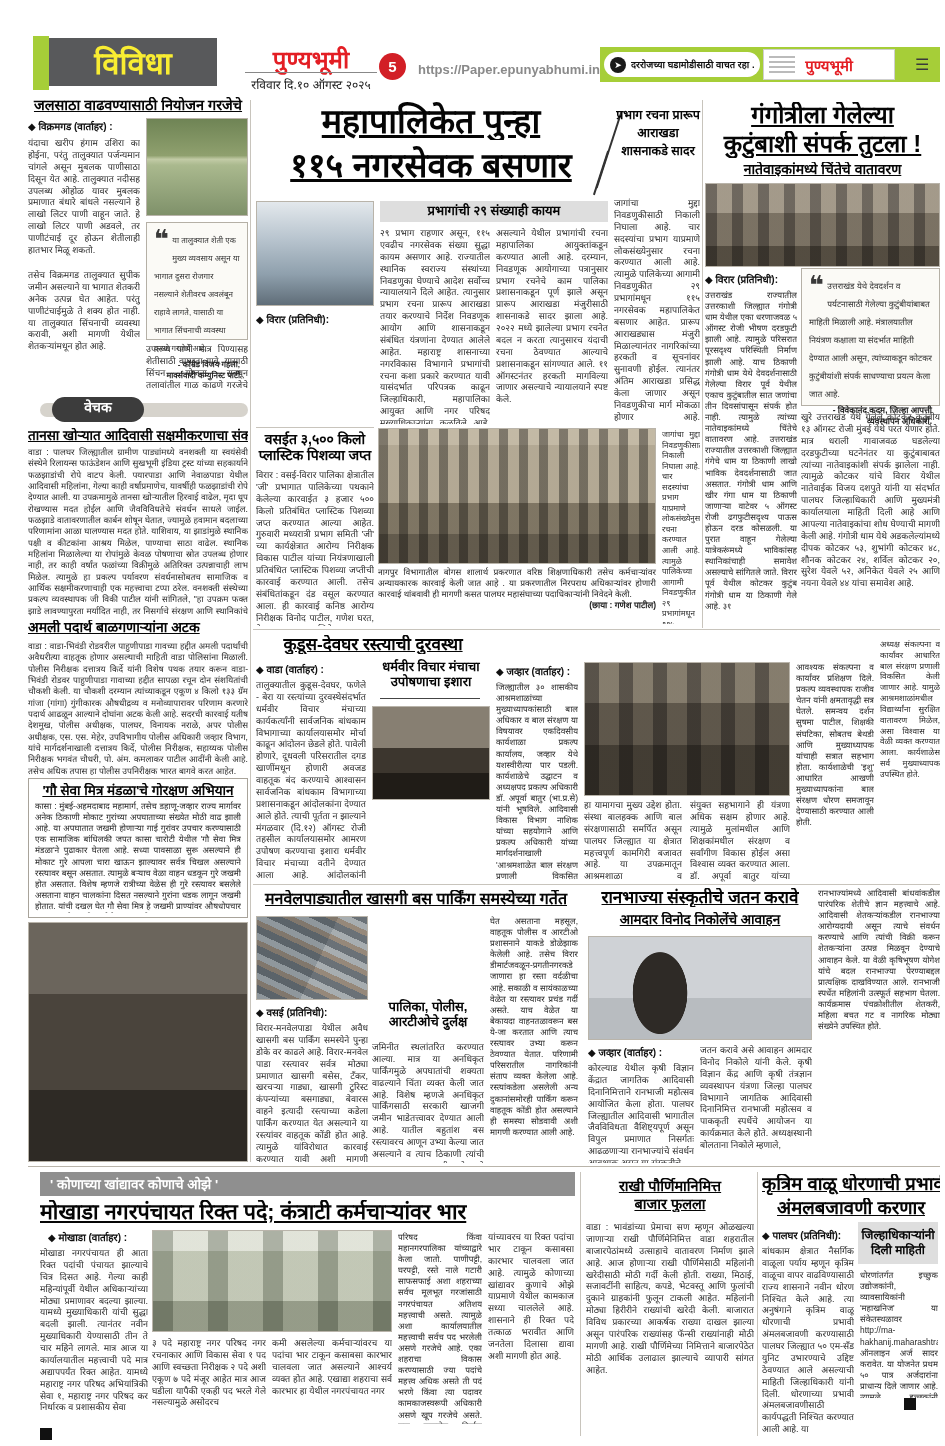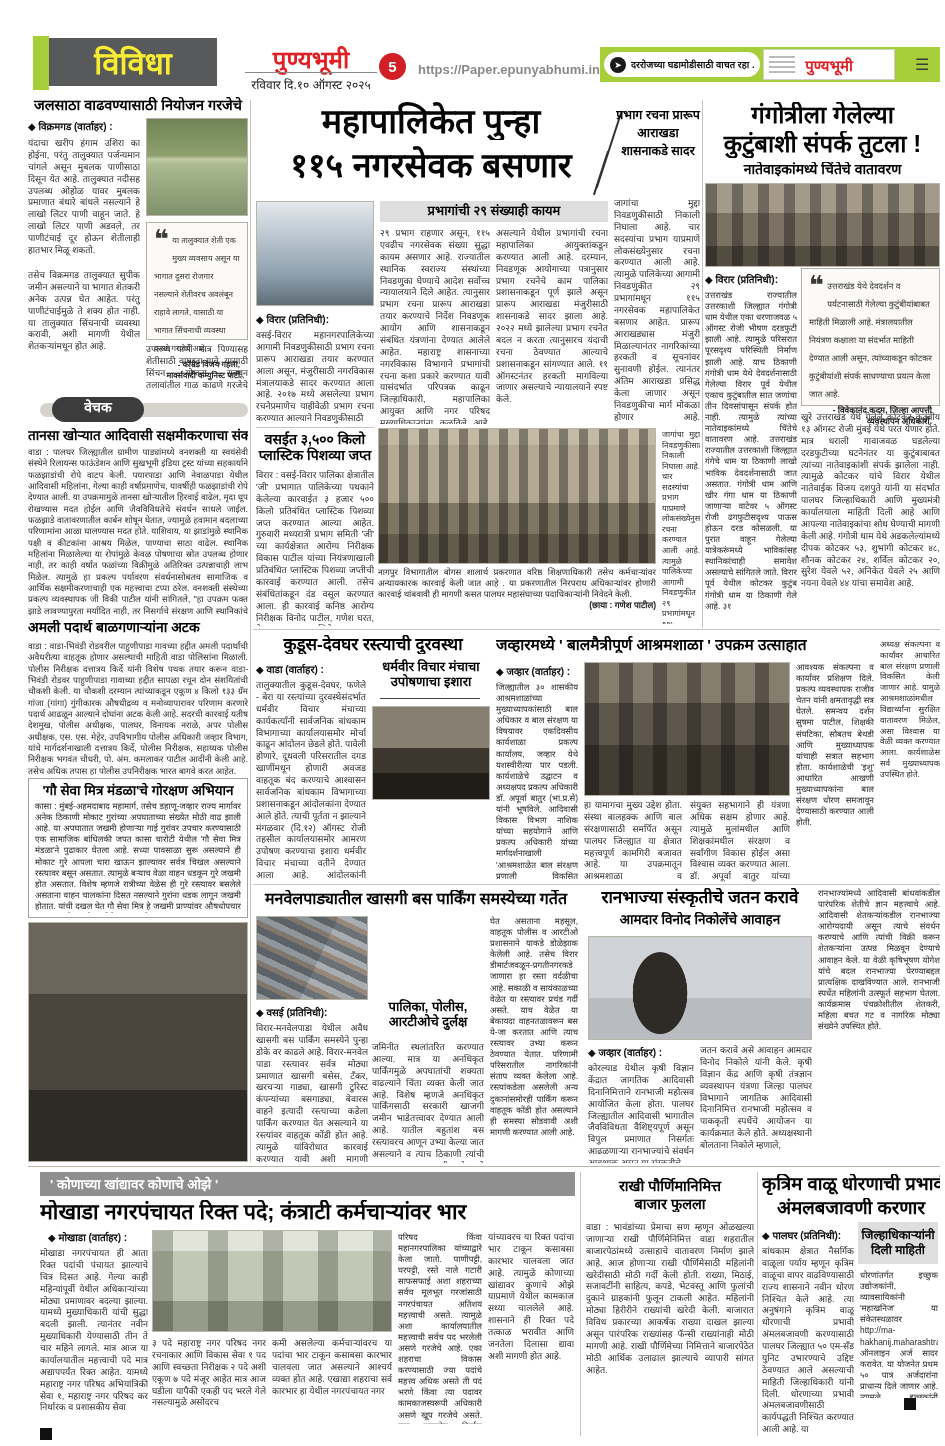--- a/index.html
+++ b/index.html
@@ -1,19 +1,19 @@
 <!DOCTYPE html>
 <html><head>
 <meta charset="utf-8">
 <style>
   html,body{margin:0;padding:0;background:#e8e8e4;}
   .page{position:relative;width:945px;height:1446px;background:#ffffff;margin:0 auto;
         font-family:"Liberation Sans","DejaVu Sans",sans-serif;color:#1d1d1d;overflow:hidden;}
   .abs{position:absolute;}
-  .nowrap{white-space:nowrap;overflow:hidden;}
+  .nowrap{white-space:nowrap;overflow:hidden;text-decoration:underline;}
   .hl{font-weight:bold;color:#050505;line-height:1.12;}
   .center{text-align:center;}
   .body{font-size:9px;line-height:1.32;text-align:justify;color:#2a2a2a;overflow:hidden;}
   .byline{font-size:10px;font-weight:bold;color:#111;}
   .photo{border:1px solid #b9b4aa;box-sizing:border-box;}
   .ph-river{background:linear-gradient(180deg,#6f8455 0%,#8fa06e 38%,#c2cba6 42%,#aab98e 48%,#7f916a 100%);}
   .ph-building{background:linear-gradient(180deg,#e3e8ec 0%,#b9c5cf 35%,#8fa0ad 70%,#5f6d78 100%);}
   .ph-group{background:linear-gradient(180deg,#d9d2c2 0 12%,#c7bfae 12% 55%,#8d8575 55% 78%,#6e675a 78% 100%),
     repeating-linear-gradient(90deg,rgba(60,55,45,.55) 0 9px,rgba(190,180,160,.4) 9px 20px);background-blend-mode:multiply;}
   .ph-meeting{background:linear-gradient(180deg,#9c9486 0 30%,#6e675c 30% 62%,#4e483f 62% 100%),
@@ -101,21 +101,20 @@
   <div class="abs hl center nowrap" style="left:256px;top:102px;width:350px;font-size:34px;">महापालिकेत पुन्हा</div>
   <div class="abs hl center nowrap" style="left:256px;top:146px;width:350px;font-size:34px;">११५ नगरसेवक बसणार</div>
   <div class="abs" style="left:608px;top:110px;width:2px;height:80px;background:#333;transform:rotate(18deg);"></div>
   <div class="abs" style="left:600px;top:150px;width:2px;height:46px;background:#333;transform:rotate(18deg);"></div>
   <div class="abs hl center" style="left:616px;top:106px;width:84px;font-size:12.5px;line-height:1.45;">प्रभाग रचना प्रारूप आराखडा शासनाकडे सादर</div>
   <div class="abs graybox center" style="left:380px;top:201px;width:228px;height:21px;display:flex;align-items:center;justify-content:center;">
     <span class="hl" style="font-size:13px;">प्रभागांची २९ संख्याही कायम</span>
   </div>
   <div class="abs photo ph-building" style="left:256px;top:201px;width:118px;height:105px;"></div>
   <div class="abs byline" style="left:256px;top:312px;width:118px;">◆ विरार (प्रतिनिधी):</div>
-  <div class="abs body" style="left:256px;top:330px;width:118px;height:94px;">वसई-विरार महानगरपालिकेच्या आगामी निवडणुकीसाठी प्रभाग रचना प्रारूप आराखडा तयार करण्यात आला असून, मंजुरीसाठी नगरविकास मंत्रालयाकडे सादर करण्यात आला आहे. २०१७ मध्ये असलेल्या प्रभाग रचनेप्रमाणेच याहीवेळी प्रभाग रचना करण्यात आल्याने निवडणुकीसाठी</div>
   <div class="abs body" style="left:380px;top:228px;width:110px;height:196px;">२९ प्रभाग राहणार असून, ११५ एवढीच नगरसेवक संख्या सुद्धा कायम असणार आहे. राज्यातील स्थानिक स्वराज्य संस्थांच्या निवडणुका घेण्याचे आदेश सर्वोच्च न्यायालयाने दिले आहेत. त्यानुसार प्रभाग रचना प्रारूप आराखडा तयार करण्याचे निर्देश निवडणूक आयोग आणि शासनाकडून संबंधित यंत्रणांना देण्यात आलेले आहेत. महाराष्ट्र शासनाच्या नगरविकास विभागाने प्रभागांची रचना कशा प्रकारे करण्यात यावी यासंदर्भात परिपत्रक काढून जिल्हाधिकारी, महापालिका आयुक्त आणि नगर परिषद मुख्याधिकाऱ्यांना कळविले आहे. वसई-विरार महापालिका 'फ' वर्गामध्ये मोडत</div>
   <div class="abs body" style="left:496px;top:228px;width:112px;height:196px;">असल्याने येथील प्रभागांची रचना महापालिका आयुक्तांकडून करण्यात आली आहे. दरम्यान, निवडणूक आयोगाच्या पत्रानुसार प्रभाग रचनेचे काम पालिका प्रशासनाकडून पूर्ण झाले असून प्रारूप आराखडा मंजुरीसाठी शासनाकडे सादर झाला आहे. २०२२ मध्ये झालेल्या प्रभाग रचनेत बदल न करता त्यानुसारच यंदाची रचना ठेवण्यात आल्याचे प्रशासनाकडून सांगण्यात आले. ११ ऑगस्टनंतर हरकती मागविल्या जाणार असल्याचे न्यायालयाने स्पष्ट केले.</div>
   <div class="abs body" style="left:614px;top:198px;width:86px;height:226px;">जागांचा मुद्दा निवडणुकीसाठी निकाली निघाला आहे. चार सदस्यांचा प्रभाग याप्रमाणे लोकसंख्येनुसार रचना करण्यात आली आहे. त्यामुळे पालिकेच्या आगामी निवडणुकीत २९ प्रभागांमधून ११५ नगरसेवक महापालिकेत बसणार आहेत. प्रारूप आराखड्यास मंजुरी मिळाल्यानंतर नागरिकांच्या हरकती व सूचनांवर सुनावणी होईल. त्यानंतर अंतिम आराखडा प्रसिद्ध केला जाणार असून निवडणुकीचा मार्ग मोकळा होणार आहे. महापालिकेच्या निवडणुकीकडे संपूर्ण जिल्ह्याचे लक्ष लागलेले आहे.</div>
   <div class="abs body" style="left:662px;top:430px;width:38px;height:194px;font-size:8px;">जागांचा मुद्दा निवडणुकीसाठी निकाली निघाला आहे. चार सदस्यांचा प्रभाग याप्रमाणे लोकसंख्येनुसार रचना करण्यात आली आहे. त्यामुळे पालिकेच्या आगामी निवडणुकीत २९ प्रभागांमधून ११५ नगरसेवक महापालिकेत बसणार आहेत. प्रारूप आराखड्यास मंजुरी मिळाल्यानंतर नागरिकांच्या हरकती व सूचनांवर सुनावणी होईल. त्यानंतर अंतिम आराखडा प्रसिद्ध केला जाणार असून निवडणुकीचा मार्ग मोकळा होणार आहे. महापालिकेच्या निवडणुकीकडे संपूर्ण जिल्ह्याचे लक्ष लागलेले आहे.</div>
 
   <div class="abs hline" style="left:256px;top:427px;width:118px;"></div>
   <div class="abs hl center" style="left:256px;top:432px;width:118px;font-size:14px;">वसईत ३,५०० किलो प्लास्टिक पिशव्या जप्त</div>
   <div class="abs body" style="left:256px;top:470px;width:118px;height:156px;">विरार : वसई-विरार पालिका क्षेत्रातील 'जी' प्रभागात पालिकेच्या पथकाने केलेल्या कारवाईत ३ हजार ५०० किलो प्रतिबंधित प्लास्टिक पिशव्या जप्त करण्यात आल्या आहेत. गुरुवारी मध्यरात्री प्रभाग समिती 'जी' च्या कार्यक्षेत्रात आरोग्य निरीक्षक विकास पाटील यांच्या नियंत्रणाखाली प्रतिबंधित प्लास्टिक पिशव्या जप्तीची कारवाई करण्यात आली. तसेच संबंधितांकडून दंड वसूल करण्यात आला. ही कारवाई कनिष्ठ आरोग्य निरीक्षक विनोद पाटील, गणेश घरत, केदार चव्हाण, अभिषेक कदम व प्रशांत जितेश ठाकूर यांनी केली.</div>
 
   <div class="abs photo ph-group" style="left:378px;top:428px;width:278px;height:136px;"></div>
@@ -124,21 +123,20 @@
     <span style="font-weight:bold;float:right;">(छाया : गणेश पाटील)</span>
   </div>
 
   <div class="abs hl center nowrap" style="left:254px;top:635px;width:238px;font-size:17px;">कुडूस-देवघर रस्त्याची दुरवस्था</div>
   <div class="abs byline" style="left:256px;top:662px;width:112px;">◆ वाडा (वार्ताहर) :</div>
   <div class="abs body" style="left:256px;top:680px;width:110px;height:202px;">तालुक्यातील कुडूस-देवघर, फणेले - बेरा या रस्त्यांच्या दुरवस्थेसंदर्भात धर्मवीर विचार मंचाच्या कार्यकर्त्यांनी सार्वजनिक बांधकाम विभागाच्या कार्यालयासमोर मोर्चा काढून आंदोलन छेडले होते. पावेली होणारे, दूधवली परिसरातील दगड खाणींमधून होणारी अवजड वाहतूक बंद करण्याचे आश्वासन सार्वजनिक बांधकाम विभागाच्या प्रशासनाकडून आंदोलकांना देण्यात आले होते. त्याची पूर्तता न झाल्याने मंगळवार (दि.१२) ऑगस्ट रोजी तहसील कार्यालयासमोर आमरण उपोषण करण्याचा इशारा धर्मवीर विचार मंचाच्या वतीने देण्यात आला आहे. आंदोलकांनी अधिकाऱ्यांच्या लेखी आश्वासनावर विश्वास ठेवून</div>
   <div class="abs hl center" style="left:372px;top:660px;width:118px;font-size:13px;">धर्मवीर विचार मंचाचा उपोषणाचा इशारा</div>
   <div class="abs hline" style="left:380px;top:698px;width:100px;background:#444;"></div>
   <div class="abs photo ph-desk" style="left:372px;top:706px;width:118px;height:94px;"></div>
 
-  <div class="abs hl nowrap" style="left:496px;top:636px;width:380px;font-size:15.5px;">जव्हारमध्ये ' बालमैत्रीपूर्ण आश्रमशाळा ' उपक्रम उत्साहात</div>
   <div class="abs byline" style="left:496px;top:664px;width:110px;">◆ जव्हार (वार्ताहर) :</div>
   <div class="abs body" style="left:496px;top:682px;width:82px;height:200px;font-size:8.4px;">जिल्ह्यातील ३० शासकीय आश्रमशाळांच्या मुख्याध्यापकांसाठी बाल अधिकार व बाल संरक्षण या विषयावर एकदिवसीय कार्यशाळा प्रकल्प कार्यालय, जव्हार येथे यशस्वीरीत्या पार पडली. कार्यशाळेचे उद्घाटन व अध्यक्षपद प्रकल्प अधिकारी डॉ. अपूर्वा बातुर (भा.प्र.से) यांनी भूषविले. आदिवासी विकास विभाग नाशिक यांच्या सहयोगाने आणि प्रकल्प अधिकारी यांच्या मार्गदर्शनाखाली 'आश्रमशाळेत बाल संरक्षण प्रणाली विकसित करण्यासाठी' हा उपक्रम राबविण्यात आला. प्रकल्पातील सर्व शाळा बालस्नेही व्हाव्यात आणि मुलांचे सर्वोत्तम हित साधले जावे</div>
   <div class="abs photo ph-meeting" style="left:584px;top:662px;width:206px;height:134px;"></div>
   <div class="abs body" style="left:584px;top:800px;width:98px;height:82px;">हा यामागचा मुख्य उद्देश होता. संस्था बालहक्क आणि बाल संरक्षणासाठी समर्पित असून पालघर जिल्ह्यात या क्षेत्रात महत्त्वपूर्ण कामगिरी बजावत आहे. या उपक्रमातून आश्रमशाळा व वसतिगृहांमधील हजारो मुलांच्या वर्तन व व्यवहारात सकारात्मक बदल घडून येणार असून, बालक-पालक-शासकीय यंत्रणा यांच्या</div>
   <div class="abs body" style="left:690px;top:800px;width:100px;height:82px;">संयुक्त सहभागाने ही यंत्रणा अधिक सक्षम होणार आहे. त्यामुळे मुलांमधील आणि शिक्षकांमधील संरक्षण व सर्वांगीण विकास होईल असा विश्वास व्यक्त करण्यात आला. डॉ. अपूर्वा बातुर यांच्या मार्गदर्शनाखाली हा उपक्रम पार पडला.</div>
   <div class="abs body" style="left:796px;top:662px;width:78px;height:220px;font-size:8.4px;">आवश्यक संकल्पना व कार्यांवर प्रशिक्षण दिले. प्रकल्प व्यवस्थापक राजीव चेतन यांनी क्षमतावृद्धी सत्र घेतले. समन्वय दर्शन सुषमा पाटील, शिक्षकी संघटिका, सोबतच बेथडी आणि मुख्याध्यापक यांचाही सत्रात सहभाग होता. कार्यशाळेची 'इशु' आधारित आखणी मुख्याध्यापकांना बाल संरक्षण धोरण समजावून देण्यासाठी करण्यात आली होती.</div>
   <div class="abs hl center nowrap" style="left:705px;top:102px;width:235px;font-size:24px;">गंगोत्रीला गेलेल्या</div>
 
   <div class="abs body" style="left:880px;top:640px;width:60px;height:242px;font-size:8.2px;">अध्यक्ष संकल्पना व कार्यांवर आधारित बाल संरक्षण प्रणाली विकसित केली जाणार आहे. यामुळे आश्रमशाळांमधील विद्यार्थ्यांना सुरक्षित वातावरण मिळेल, असा विश्वास या वेळी व्यक्त करण्यात आला. कार्यशाळेस सर्व मुख्याध्यापक उपस्थित होते.</div>
   <div class="abs hl center nowrap" style="left:705px;top:131px;width:235px;font-size:24px;">कुटुंबाशी संपर्क तुटला !</div>

